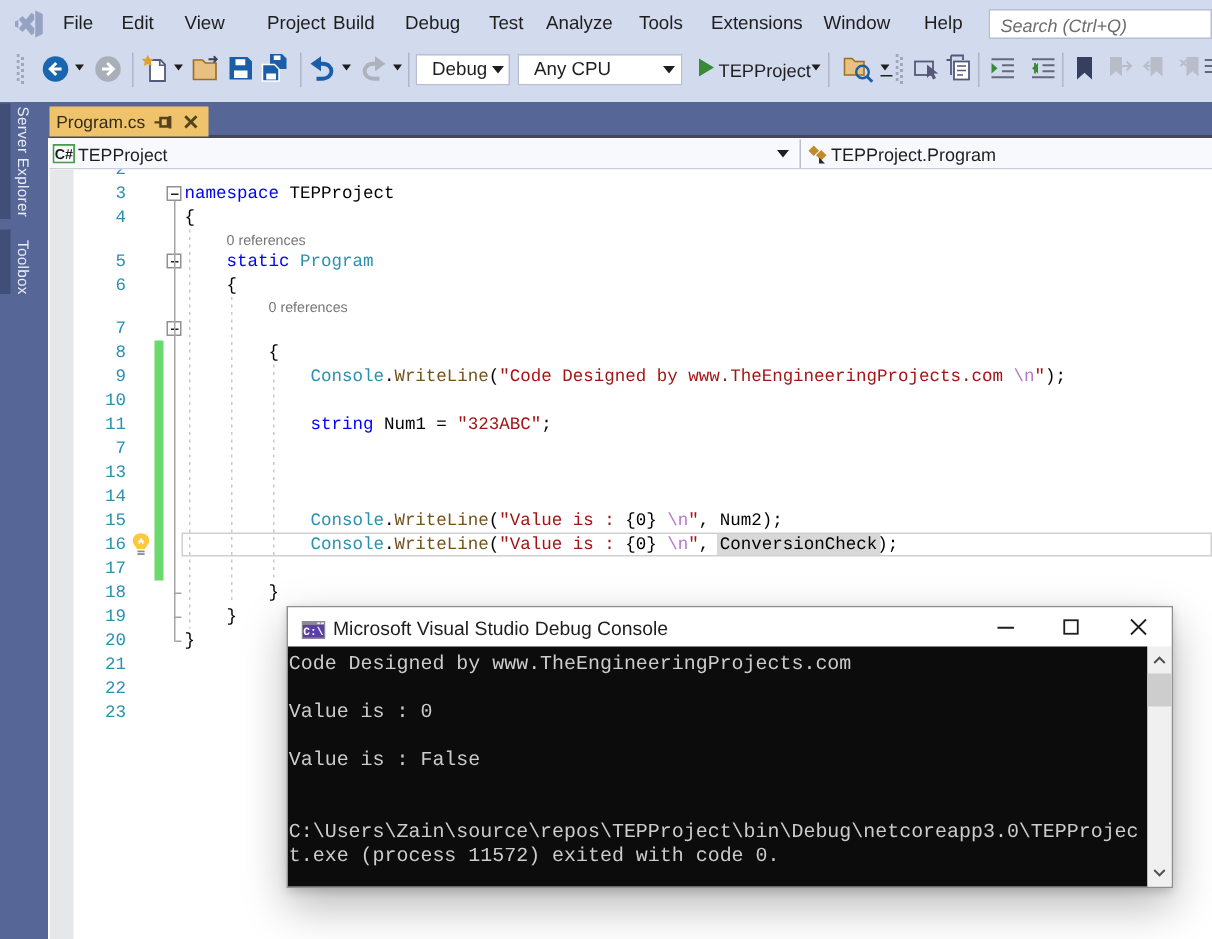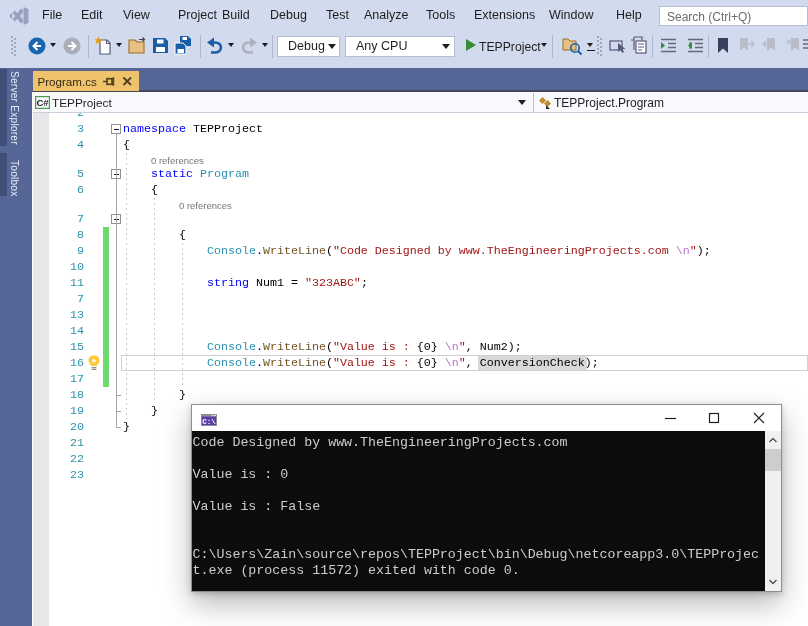--- a/index.html
+++ b/index.html
@@ -3,21 +3,21 @@
 <meta charset="utf-8">
 <style>
   html,body{margin:0;padding:0;}
   body{width:808px;height:626px;overflow:hidden;position:relative;
        font-family:"Liberation Sans",sans-serif;background:#FFFFFF;}
   .abs{position:absolute;}
   
   #chrome{left:0;top:0;width:808px;height:68px;background:#D2DAEE;}
   .menuitem{position:absolute;top:8px;font-size:12.5px;color:#1E1E1E;white-space:nowrap;}
   #searchbox{left:659px;top:6px;width:149px;height:20px;background:#FFFFFF;
-             border:1px solid #B6BDD4;box-sizing:border-box;}
+             border:1px solid #B6BDD4;box-sizing:border-box;font-style:italic;}
   #searchbox span{position:absolute;left:7px;top:2.5px;font-size:12px;color:#6D6D6D;}
   .combo{position:absolute;top:36px;height:21px;background:#FFFFFF;border:1px solid #B6BDD4;
          box-sizing:border-box;font-size:12.5px;color:#1E1E1E;}
   .combo .ct{position:absolute;left:10px;top:2px;}
   .combo .ca{position:absolute;top:7px;width:0;height:0;border-left:4px solid transparent;
              border-right:4px solid transparent;border-top:5px solid #1E1E1E;}
   .tsep{position:absolute;top:35px;width:1px;height:23px;background:#B0B6CC;}
   .caret{position:absolute;top:43px;width:0;height:0;border-left:3.5px solid transparent;
          border-right:3.5px solid transparent;border-top:4px solid #1E1E1E;}
   
@@ -332,20 +332,21 @@
 
 <div class="abs" id="conwin">
   <div id="contitle">
     <svg style="position:absolute;left:9px;top:9px" width="16" height="12" viewBox="0 0 16 12">
       <rect x="0" y="0" width="16" height="12" fill="#8D8A96"></rect>
       <rect x="1" y="2.6" width="14" height="8.4" fill="#5B3FA8"></rect>
       <rect x="10.5" y="0.9" width="2" height="1.2" fill="#E6E6E6"></rect>
       <rect x="13" y="0.9" width="2" height="1.2" fill="#E6E6E6"></rect>
       <text x="8" y="9.6" font-size="7.5" font-family="Liberation Mono" font-weight="bold" fill="#FFFFFF" text-anchor="middle">C:\</text>
     </svg>
+    <span class="t">Microsoft Visual Studio Debug Console</span>
     <svg style="position:absolute;left:453px;top:0" width="50" height="26" viewBox="0 0 50 26">
       <path d="M20 13.5 L31 13.5" stroke="#1E1E1E" stroke-width="1.2"></path>
     </svg>
     <svg style="position:absolute;left:499px;top:0" width="50" height="26" viewBox="0 0 50 26">
       <rect x="18.5" y="8.5" width="9" height="9" fill="none" stroke="#1E1E1E" stroke-width="1.2"></rect>
     </svg>
     <svg style="position:absolute;left:544px;top:0" width="50" height="26" viewBox="0 0 50 26">
       <path d="M18 8 L28 18 M28 8 L18 18" stroke="#1E1E1E" stroke-width="1.2"></path>
     </svg>
   </div>

